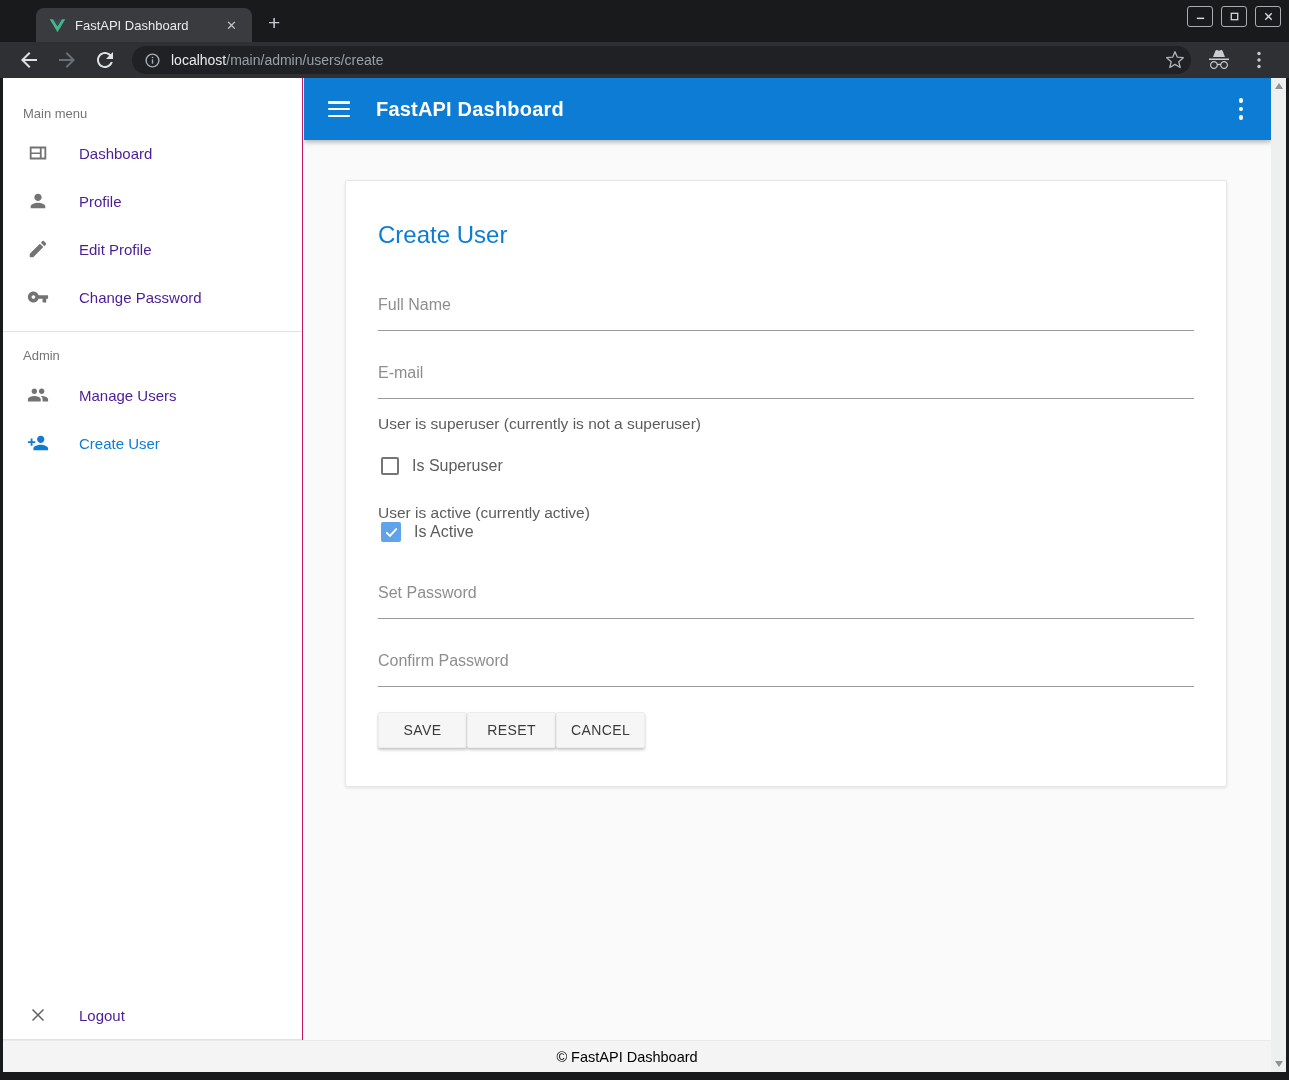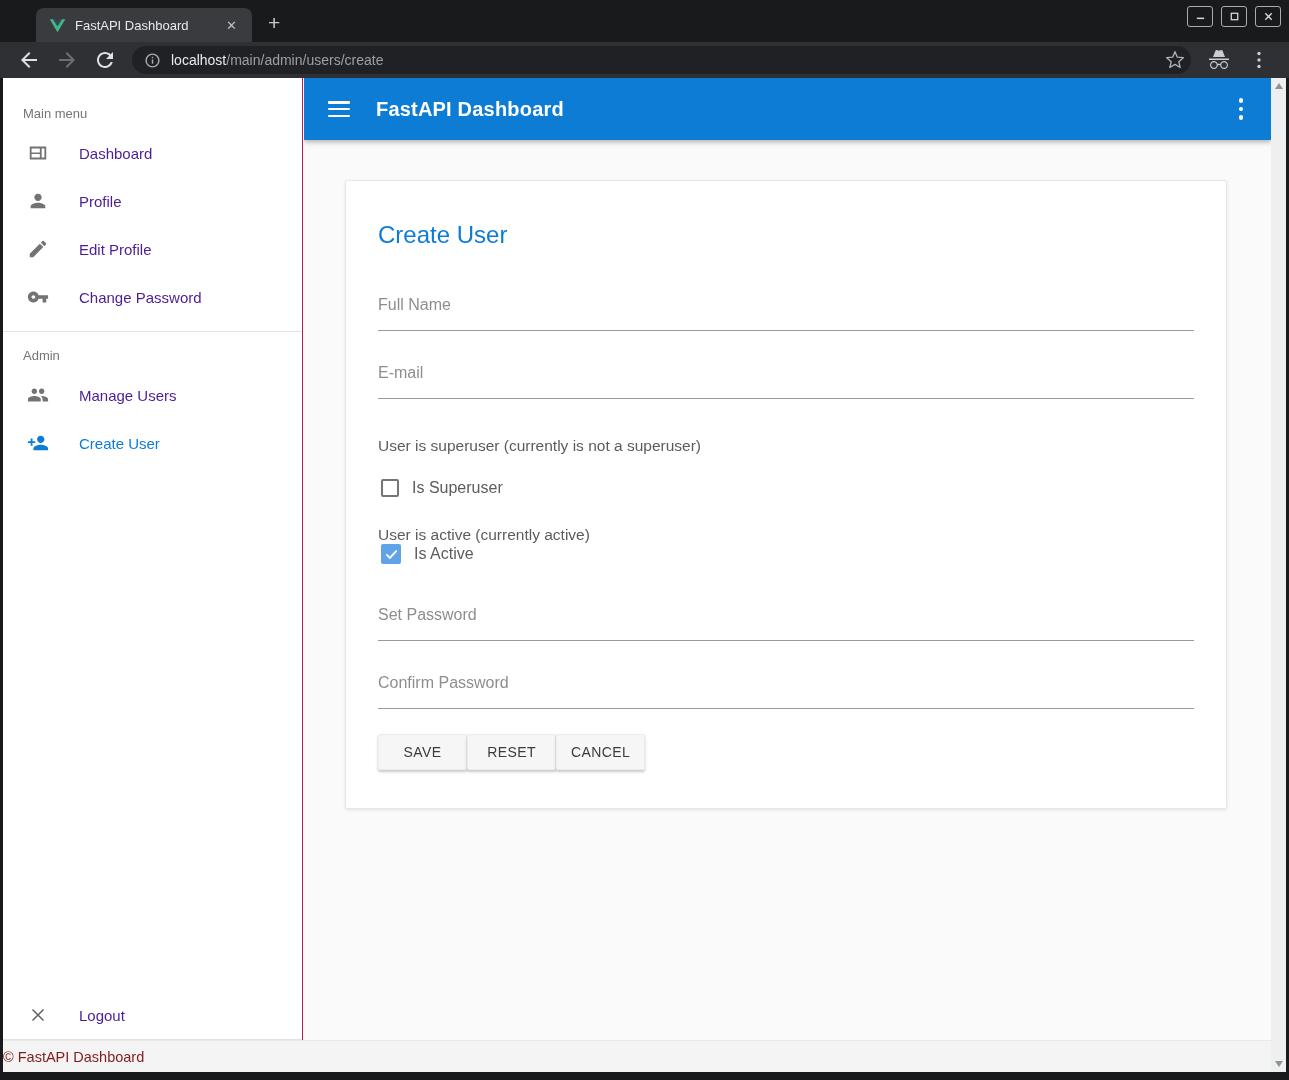--- a/index.html
+++ b/index.html
@@ -53,37 +53,37 @@
   .appbar-kebab { margin-left:auto; display:flex; flex-direction:column; gap:4px; padding:4px; cursor:pointer; }
   .appbar-kebab i { width:4.5px; height:4.5px; border-radius:50%; background:#fff; display:block; }
 
   .card { margin:40px 44px 0 41px; background:#fff; border:1px solid #e7e7e7; border-radius:2px;
           box-shadow:0 1px 3px rgba(0,0,0,0.10); padding:24px 32px 38px; }
   .card-title { color:#0d7cd5; font-size:24px; font-weight:500; margin:16px 0 38px; }
   .fld { position:relative; height:44px; border-bottom:1px solid #9a9a9a; }
   .fld input { position:absolute; left:0; right:0; bottom:16px; border:0; outline:0; background:transparent;
                font-family:"Liberation Sans",sans-serif; font-size:16px; color:#212121; width:100%; }
   .fld input::placeholder { color:#8e8e8e; opacity:1; }
-  .mb24{margin-bottom:24px;} .mb22{margin-bottom:38px;}
+  .mb24{margin-bottom:24px;} .mb22{margin-bottom:16px;}
   .mb26{} .mb33{margin-bottom:33px;} .mb25{margin-bottom:25px;} .mb29{margin-bottom:29px;}
   .hint { font-size:15.5px; color:#5c5c5c; line-height:18px; }
   .cbrow { display:flex; align-items:center; cursor:pointer; }
   .cbox { width:18px; height:18px; border:2px solid #757575; border-radius:2px; margin-left:3px; flex:0 0 auto; }
   .cbox.checked { border:0; width:20px; height:20px; background:#61a3e9; border-radius:2px;
                   display:flex; align-items:center; justify-content:center; }
   .cbox.checked svg { width:15px; height:15px; }
   .cbrow .clbl { margin-left:13px; font-size:16px; color:#5c5c5c; }
   .btnrow { display:flex; }
   .btn { min-width:89px; height:36px; background:#f6f6f6; border:1px solid #ececec; border-radius:2px;
          box-shadow:0 2px 3px rgba(0,0,0,0.22); font-family:"Liberation Sans",sans-serif;
          font-size:14px; font-weight:500; letter-spacing:.4px; color:#3b3b3b; cursor:pointer; padding:0 14px; }
 
   .pagefooter { position:absolute; left:0; right:15px; bottom:0; height:32px; background:#f4f4f4;
-                border-top:1px solid #e9e9e9; display:flex; align-items:center; justify-content:flex-start;
-                padding-right:20px; font-size:14.5px; color:#7f1d1d; }
+                border-top:1px solid #e9e9e9; display:flex; align-items:center; justify-content:center;
+                padding-right:20px; font-size:14.5px; color:#000000; }
 
   .scrollbar { position:absolute; right:0; top:0; bottom:0; width:15px; background:#eef0ef;
                display:flex; flex-direction:column; justify-content:space-between; align-items:center; padding:5px 0; }
   .sb-up { width:0; height:0; border-left:4.5px solid transparent; border-right:4.5px solid transparent;
            border-bottom:6px solid #8f9392; }
   .sb-down { width:0; height:0; border-left:4.5px solid transparent; border-right:4.5px solid transparent;
              border-top:6px solid #8f9392; }
 </style>
 </head>
 <body>

